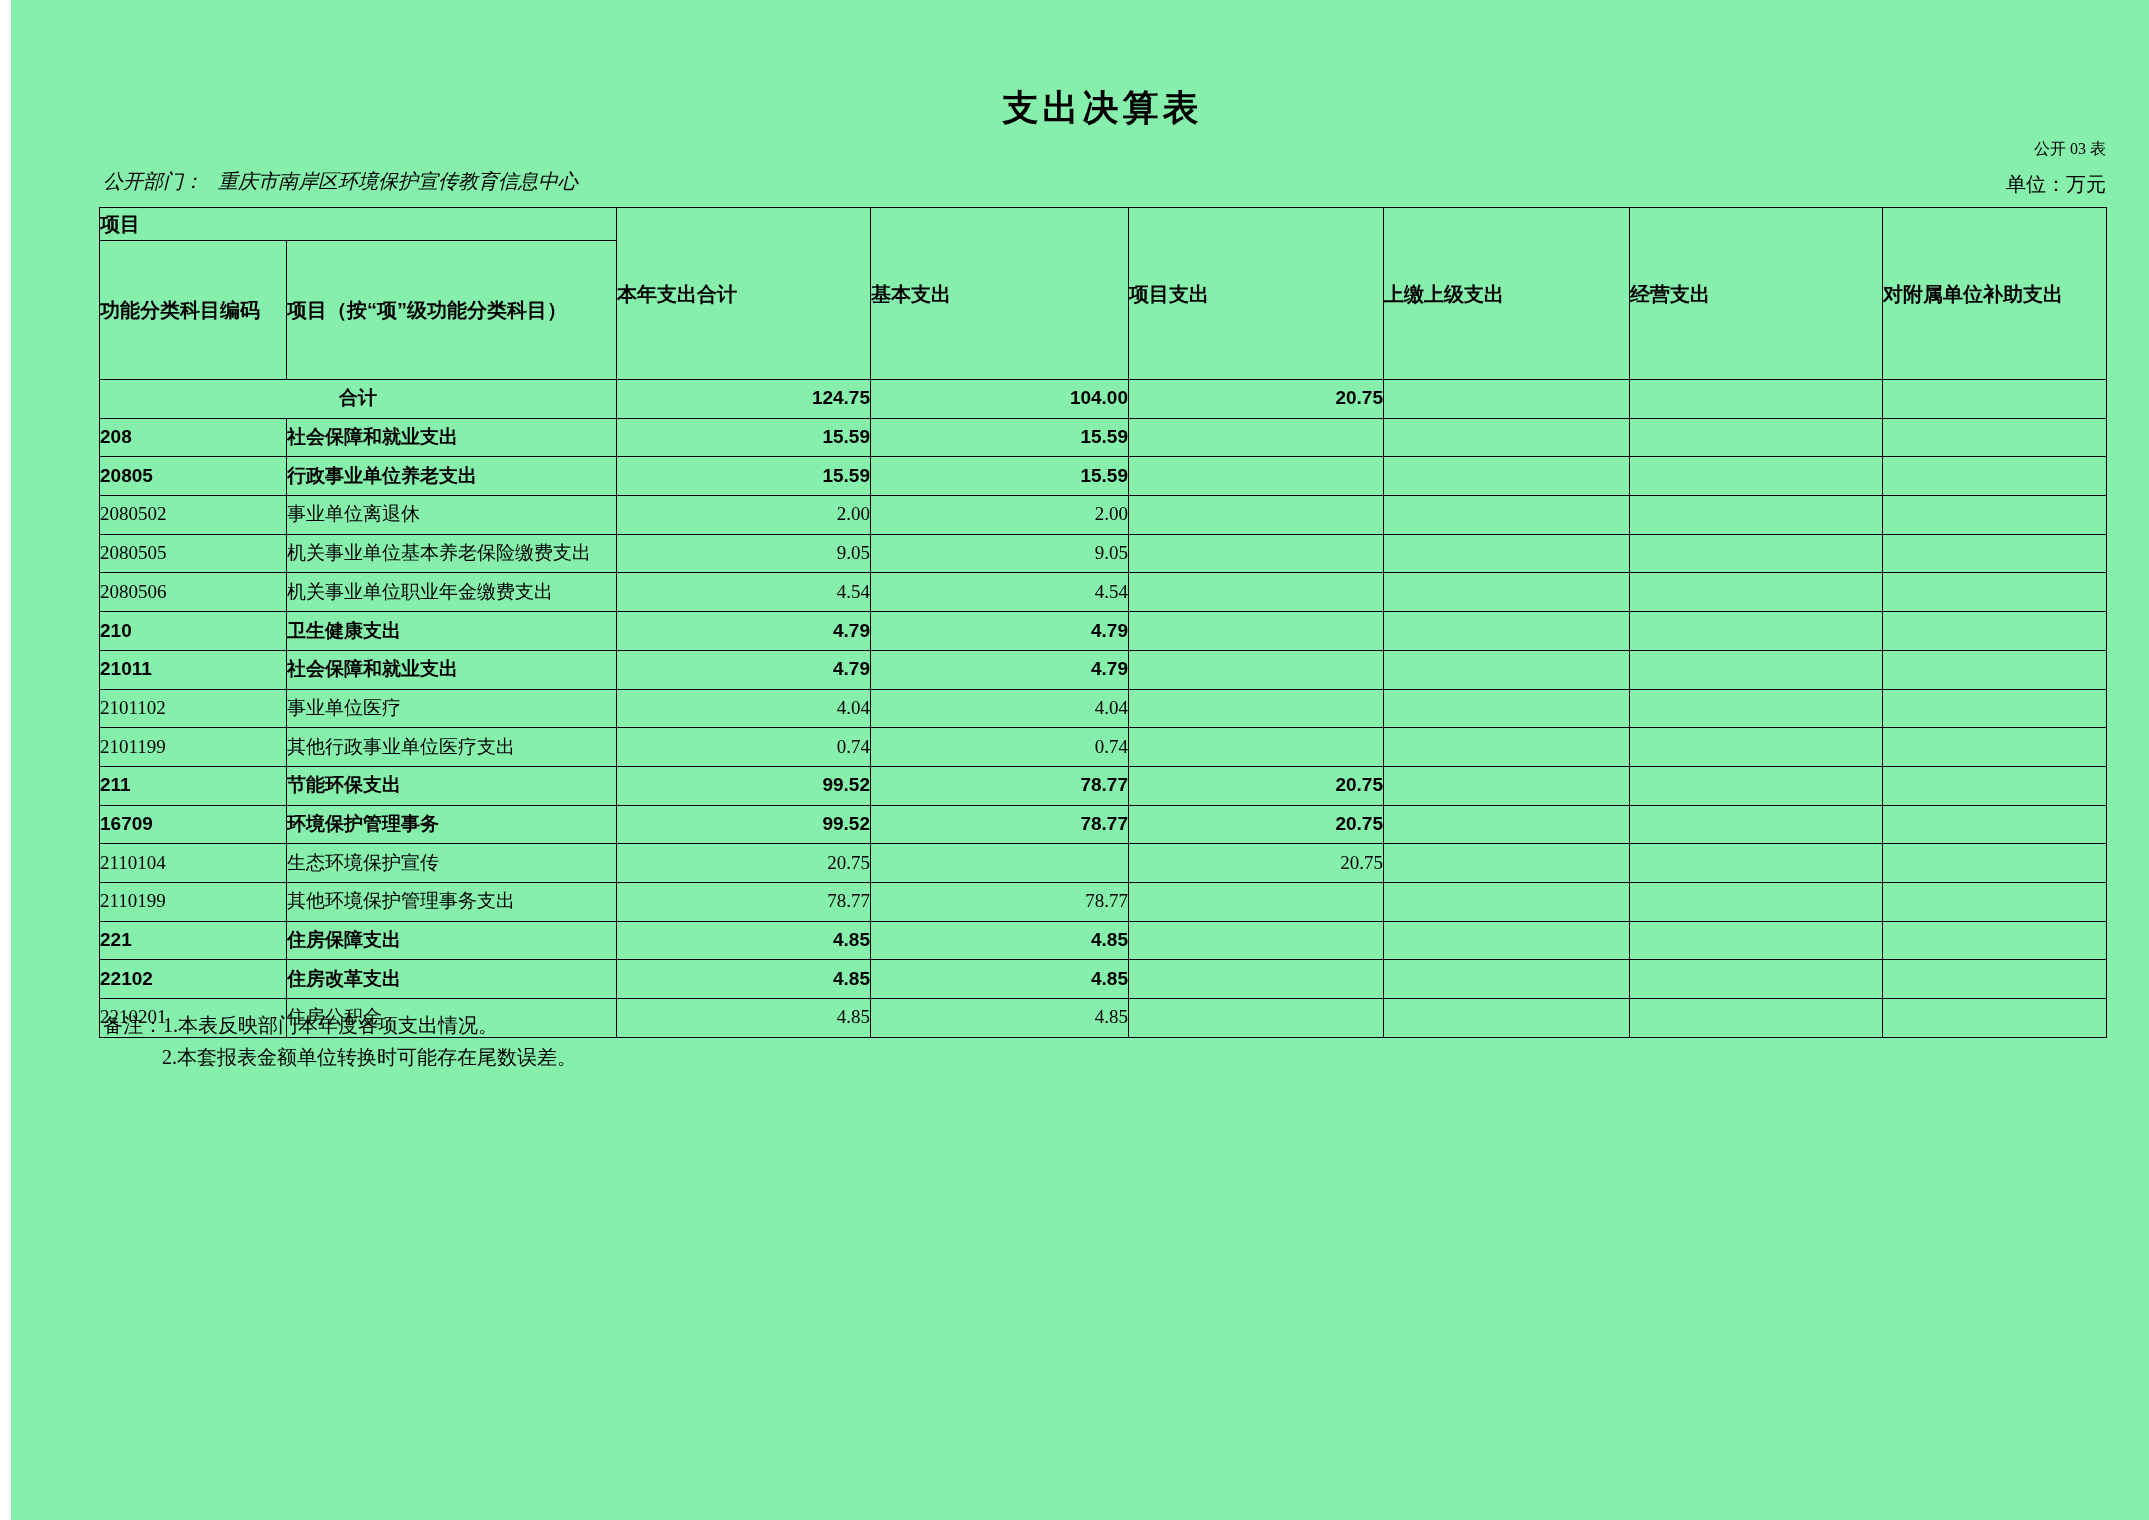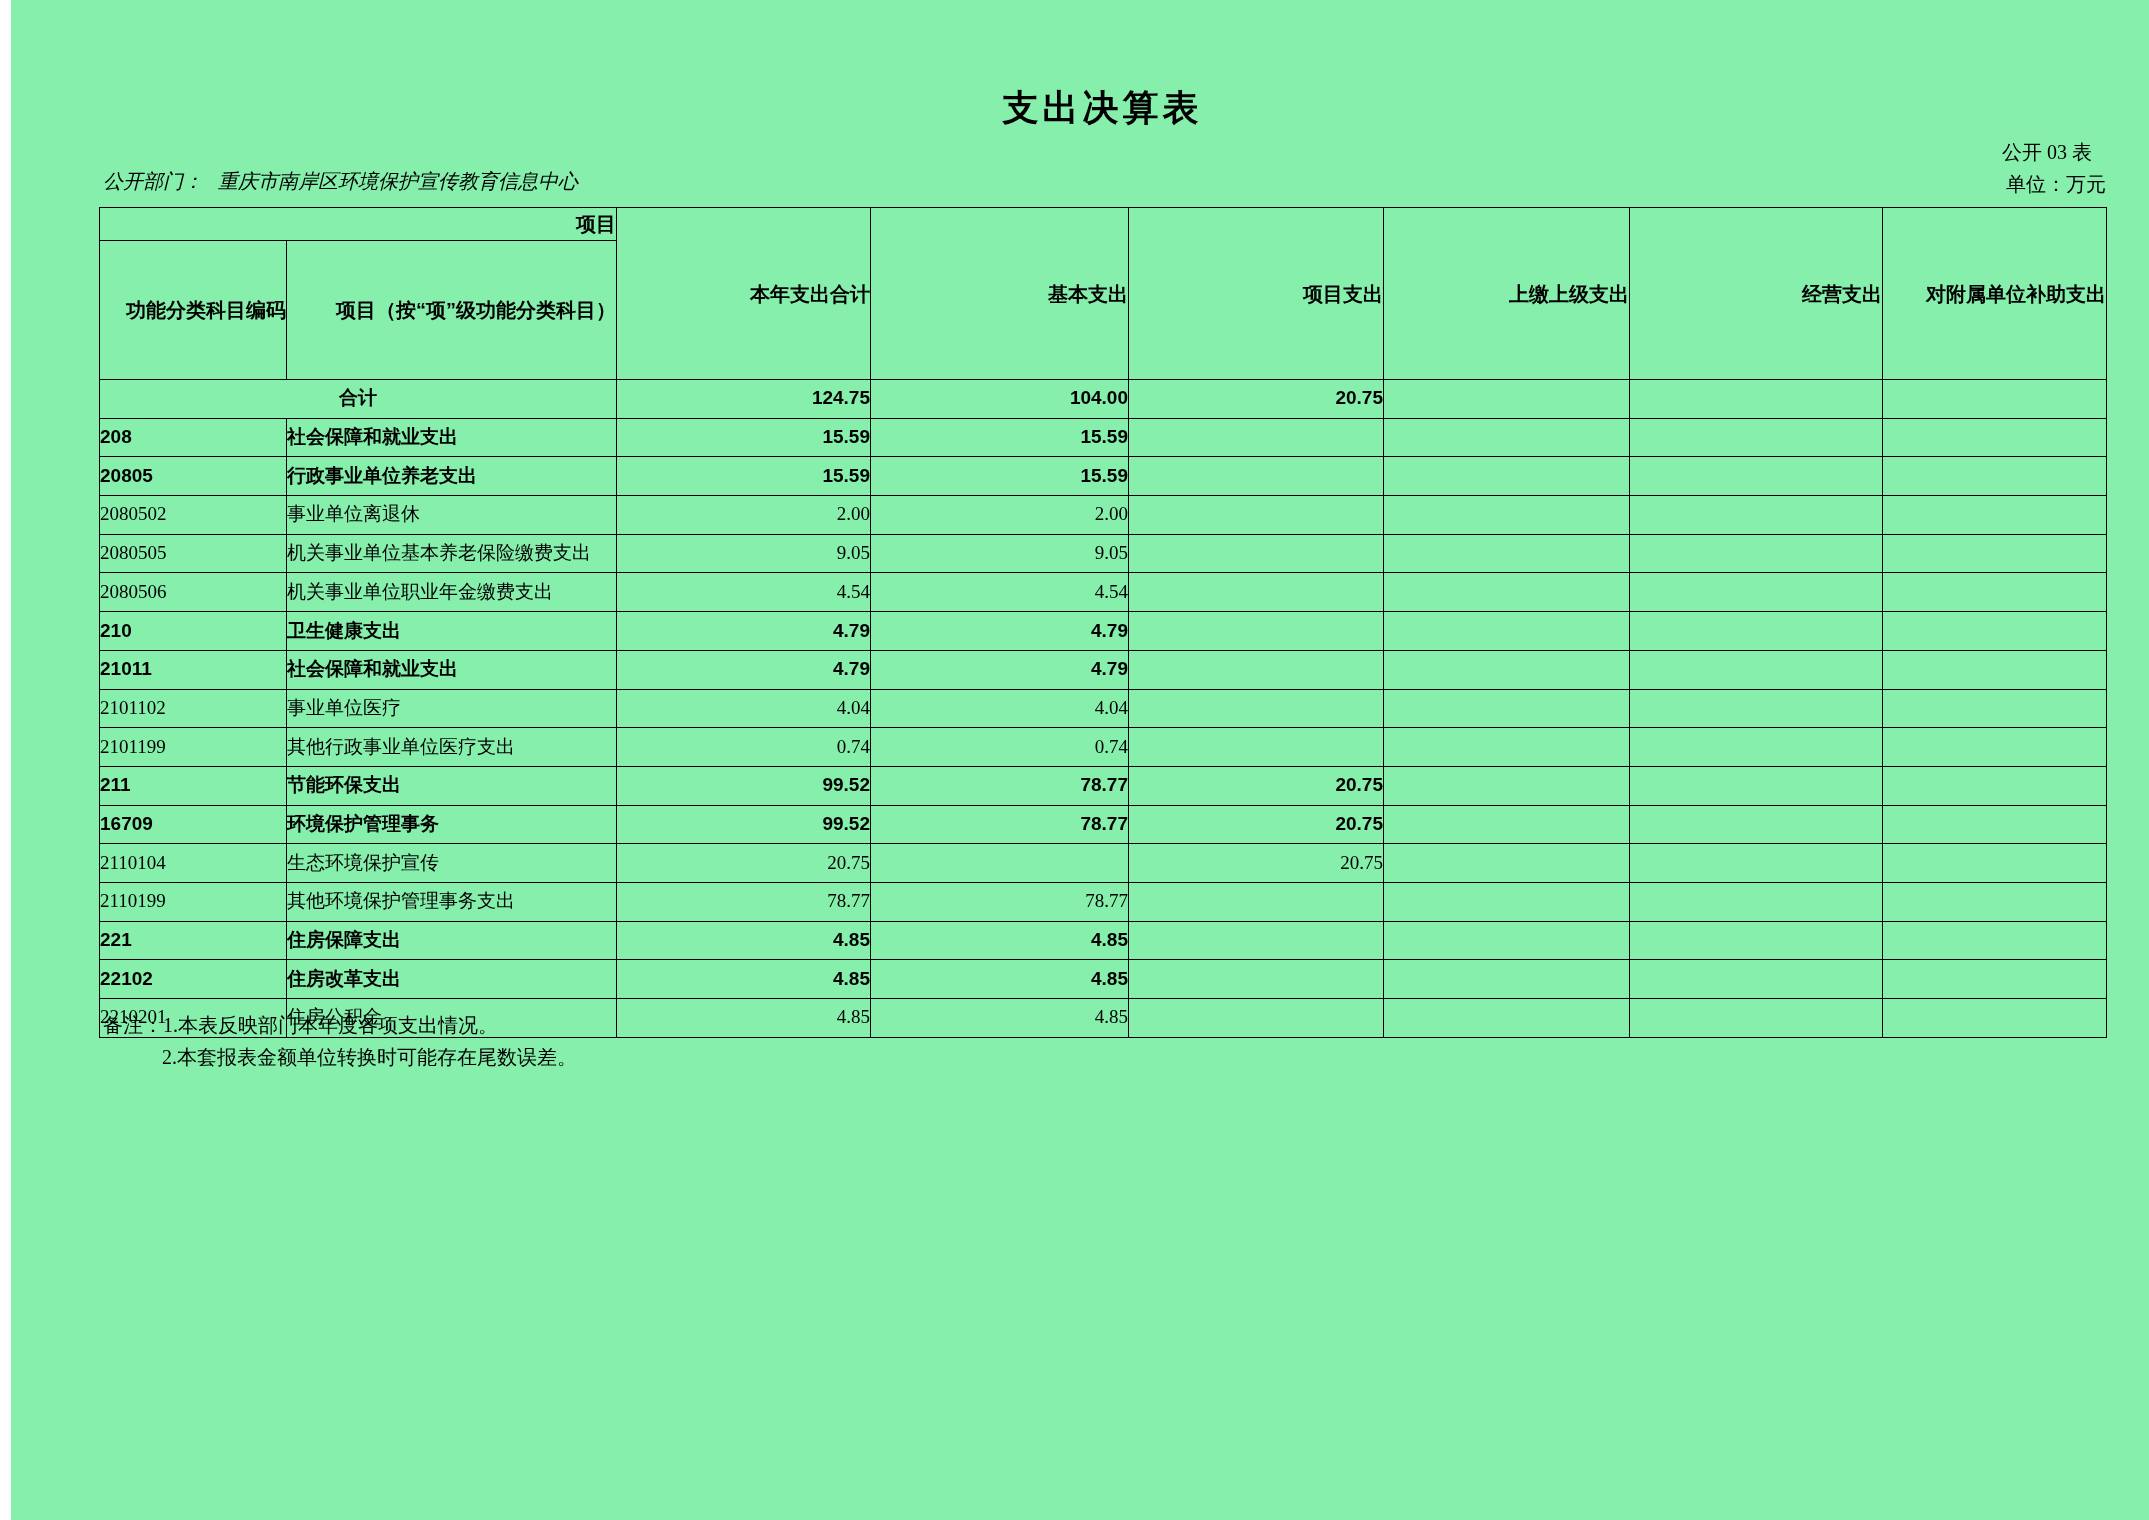--- a/index.html
+++ b/index.html
@@ -8,42 +8,42 @@
     color:#000;font-family:"Liberation Serif","DejaVu Serif",serif;
     overflow:hidden;
     margin-left:11px;
   }
   .doc-title{
     position:absolute;top:84px;left:88px;width:2007px;
     text-align:center;font-size:36px;font-weight:bold;letter-spacing:4px;
     font-family:"Liberation Serif","DejaVu Serif",serif;
   }
   .form-code{
-    position:absolute;top:139px;right:68px;font-size:20px;
+    position:absolute;top:139px;right:54px;font-size:16px;
   }
   .unit-label{
     position:absolute;top:171px;right:54px;font-size:20px;
   }
   .dept-line{
     position:absolute;top:168px;left:92px;font-size:20px;font-style:italic;
   }
   .dept-line .dept-name{margin-left:10px;}
   table.budget{
     position:absolute;left:88px;top:207px;width:2007px;
     border-collapse:collapse;table-layout:fixed;
     font-size:19px;
   }
   table.budget td,table.budget th{
     border:1px solid #000;padding:0;overflow:hidden;white-space:nowrap;
     font-weight:normal;vertical-align:middle;line-height:1.1;
   }
   tr.hrow1{height:33px;}
   tr.hrow2{height:139px;}
   table.budget thead th{
-    text-align:right;font-weight:bold;font-size:20px;
+    text-align:left;font-weight:bold;font-size:20px;
     font-family:"Liberation Sans","DejaVu Sans",sans-serif;
   }
   tbody tr{height:38.7px;}
   td.code{text-align:left;padding-left:3px;}
   td.name{text-align:left;padding-left:4px;font-family:Liberation Serif, serif;}
   td.num{text-align:right;padding-right:13px;}
   td.merged-total{text-align:center;}
   tr.bold-row td{
     font-weight:bold;
     font-family:"Liberation Sans","DejaVu Sans",sans-serif;

